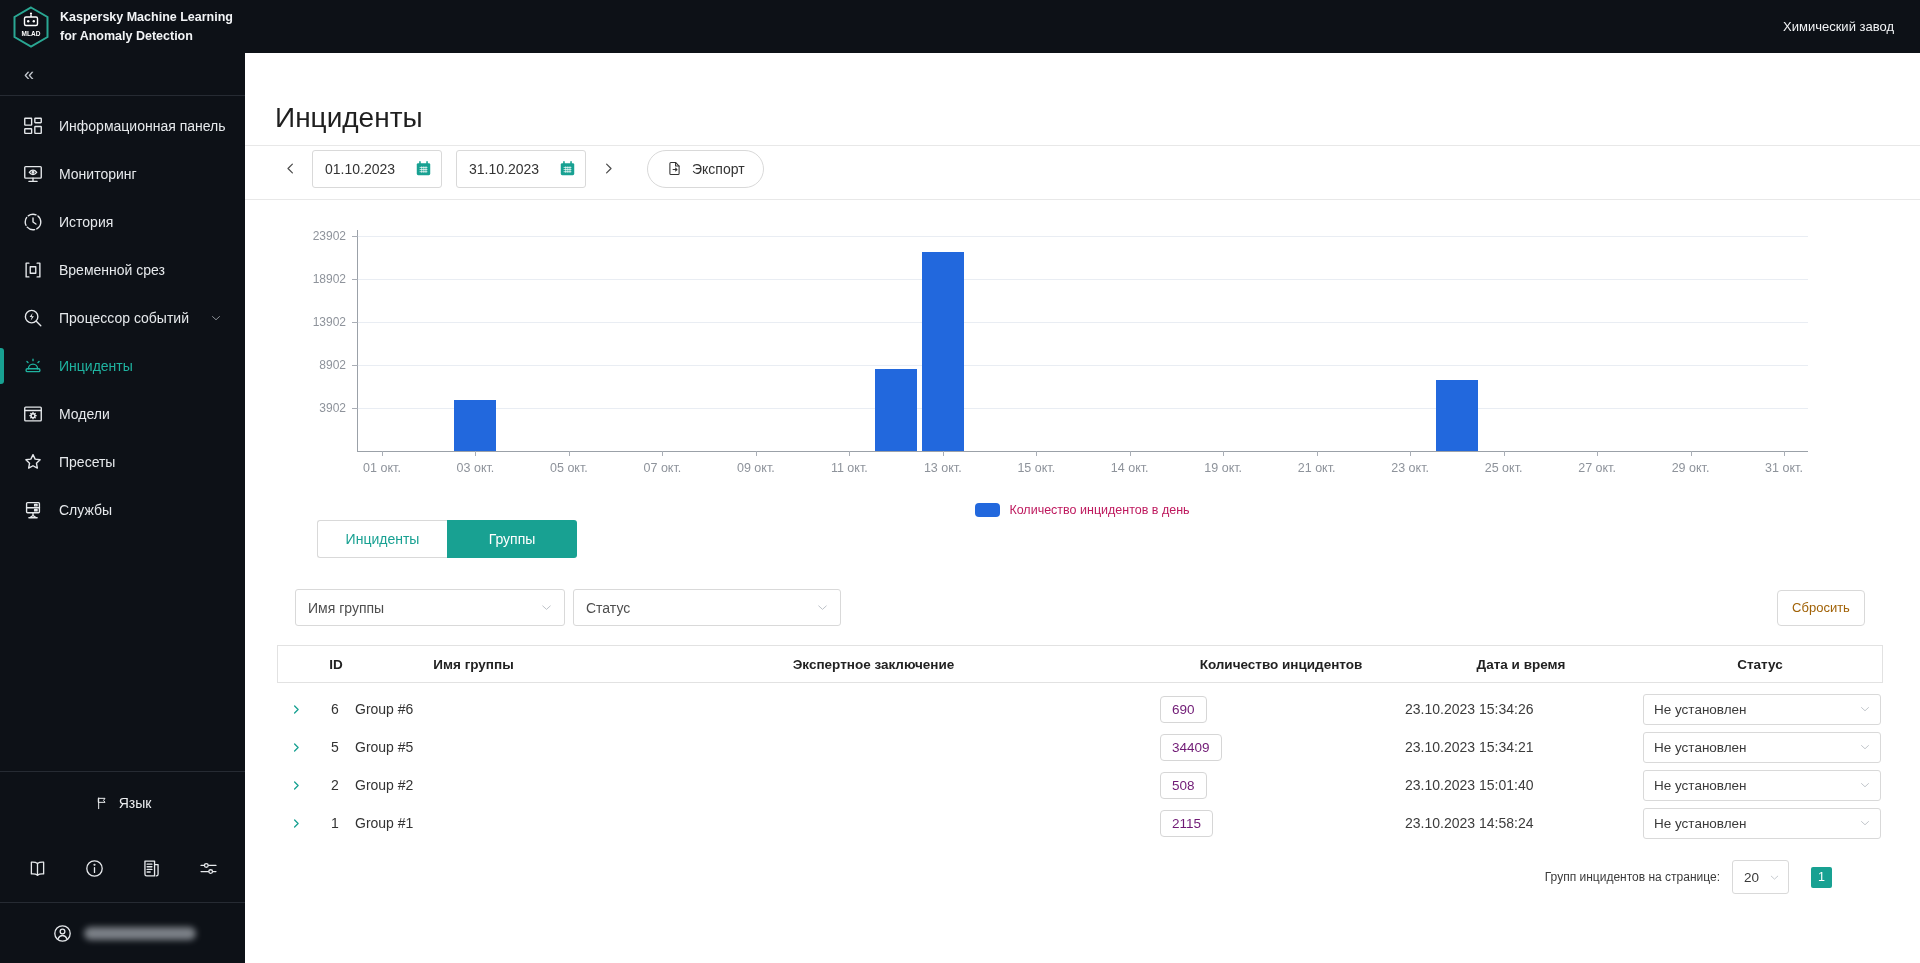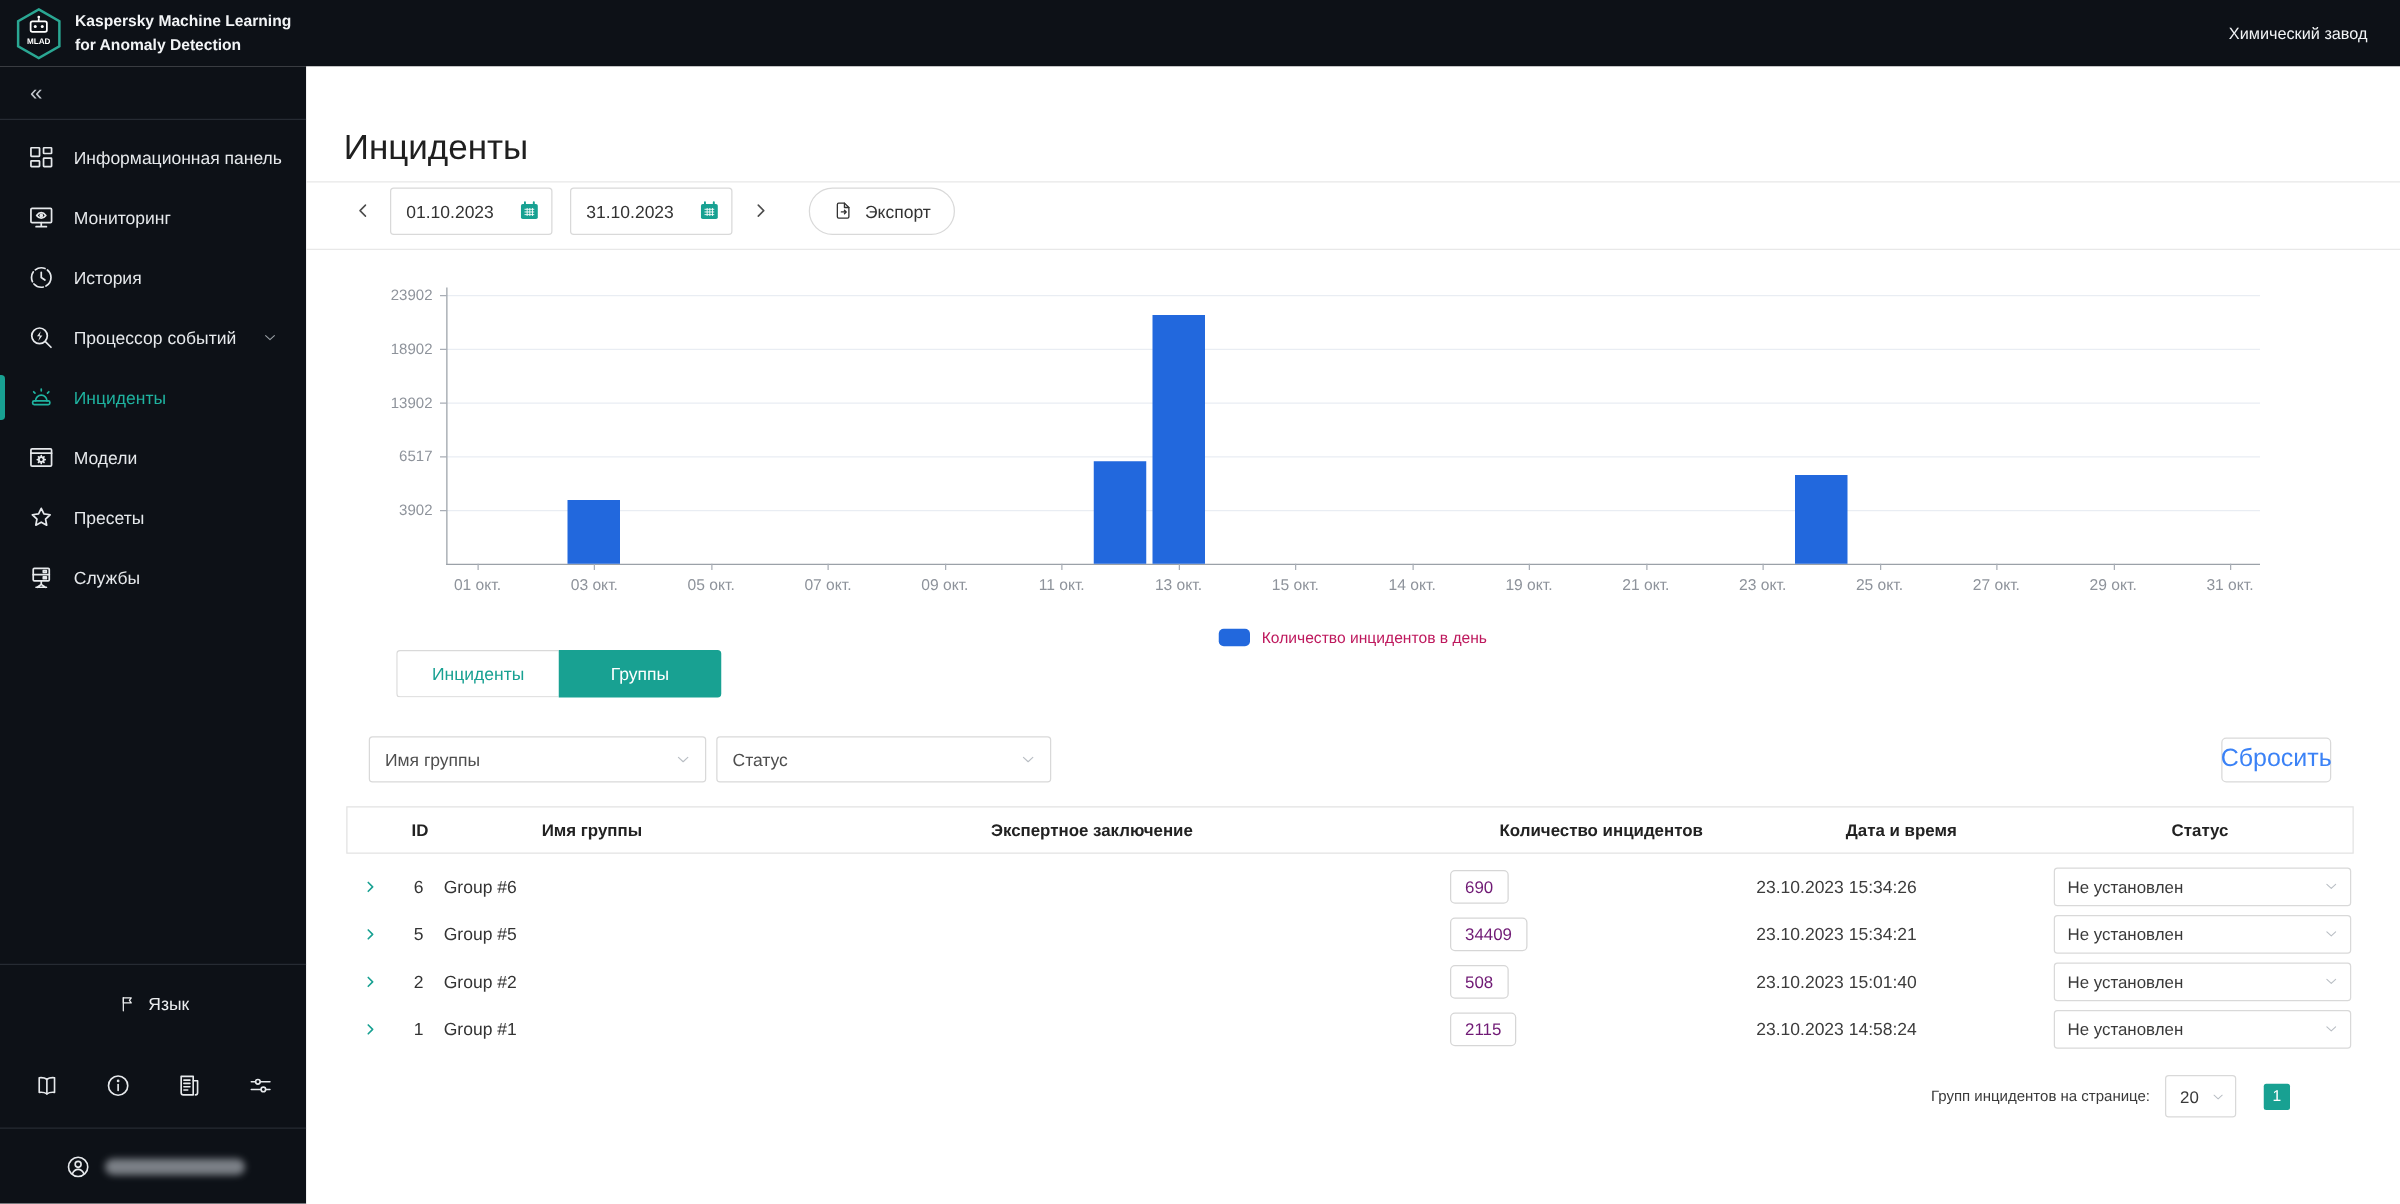--- a/index.html
+++ b/index.html
@@ -84,21 +84,21 @@
   
   .filters { position:absolute; top:536px; left:50px; width:1570px; display:flex; gap:8px; align-items:center; }
   .select-box {
     height:37px; border:1px solid #d9d9d9; border-radius:3px; background:#fff;
     display:flex; align-items:center; padding:0 10px 0 12px; font-size:14px; color:#4e4e4e; cursor:pointer;
   }
   .select-box svg { width:15px; height:15px; color:#b9bec4; margin-left:auto; }
   .sel-group { width:270px; } .sel-status { width:268px; }
   .reset-btn {
     margin-left:auto; width:88px; height:36px; border:1px solid #d9d9d9; border-radius:4px;
-    background:#fff; color:#3b82f6; font-size:20px; display:flex; align-items:center; justify-content:center; cursor:pointer;
+    background:#fff; color:#a16207; font-size:13px; display:flex; align-items:center; justify-content:center; cursor:pointer;
   }
   
   .table-card { position:absolute; top:592px; left:32px; width:1606px; }
   .t-grid { display:grid; grid-template-columns:38px 40px 235px 565px 250px 230px 248px; align-items:center; }
   .t-head { height:38px; border:1px solid #e2e2e2; background:#fff; font-size:13.5px; font-weight:bold; color:#222; }
   .t-head > div { text-align:center; }
   .t-rows { margin-top:7px; }
   .t-row { height:38px; font-size:14px; color:#333; }
   .cell-center { text-align:center; }
   .expand { display:flex; justify-content:center; align-items:center; color:#18a192; cursor:pointer; }
@@ -178,20 +178,27 @@
     </div>
 
     <div class="menu-item">
       <svg class="ic" viewBox="0 0 24 24">
         <circle cx="12" cy="12" r="8.5" stroke-dasharray="9 2.4"></circle>
         <path d="M12 7.5V12l3.2 2.2"></path>
       </svg>
       <span>История</span>
     </div>
 
+    <div class="menu-item">
+      <svg class="ic" viewBox="0 0 24 24">
+        <path d="M7.5 4.5H4.5v15h3M16.5 4.5h3v15h-3"></path>
+        <rect x="9" y="8.5" width="6" height="7"></rect>
+      </svg>
+      <span>Временной срез</span>
+    </div>
 
     <div class="menu-item">
       <svg class="ic" viewBox="0 0 24 24">
         <circle cx="10.5" cy="10.5" r="6.8"></circle>
         <path d="M15.6 15.6L20.5 20.5"></path>
         <path d="M11.6 6.5L8.3 11h2.4l-1.3 4 3.6-4.8h-2.4l1-3.7z" fill="currentColor" stroke="none"></path>
       </svg>
       <span>Процессор событий</span>
       <svg class="ic menu-chevron" viewBox="0 0 24 24" style="width:14px;height:14px">
         <path d="M6 9.5l6 5.5 6-5.5"></path>
@@ -319,21 +326,21 @@
     </button>
   </div>
 
   <section class="chart-area">
     <div class="chart-plot">
         <div class="gridline" style="top: 178px;"></div>
         <div class="ytick-mark" style="top: 178px;"></div>
         <div class="ytick-label" style="top: 178px;">3902</div>
         <div class="gridline" style="top: 135px;"></div>
         <div class="ytick-mark" style="top: 135px;"></div>
-        <div class="ytick-label" style="top: 135px;">6517</div>
+        <div class="ytick-label" style="top: 135px;">8902</div>
         <div class="gridline" style="top: 92px;"></div>
         <div class="ytick-mark" style="top: 92px;"></div>
         <div class="ytick-label" style="top: 92px;">13902</div>
         <div class="gridline" style="top: 49px;"></div>
         <div class="ytick-mark" style="top: 49px;"></div>
         <div class="ytick-label" style="top: 49px;">18902</div>
         <div class="gridline" style="top: 6px;"></div>
         <div class="ytick-mark" style="top: 6px;"></div>
         <div class="ytick-label" style="top: 6px;">23902</div>
         <div class="xtick-mark" style="left: 24px;"></div>

